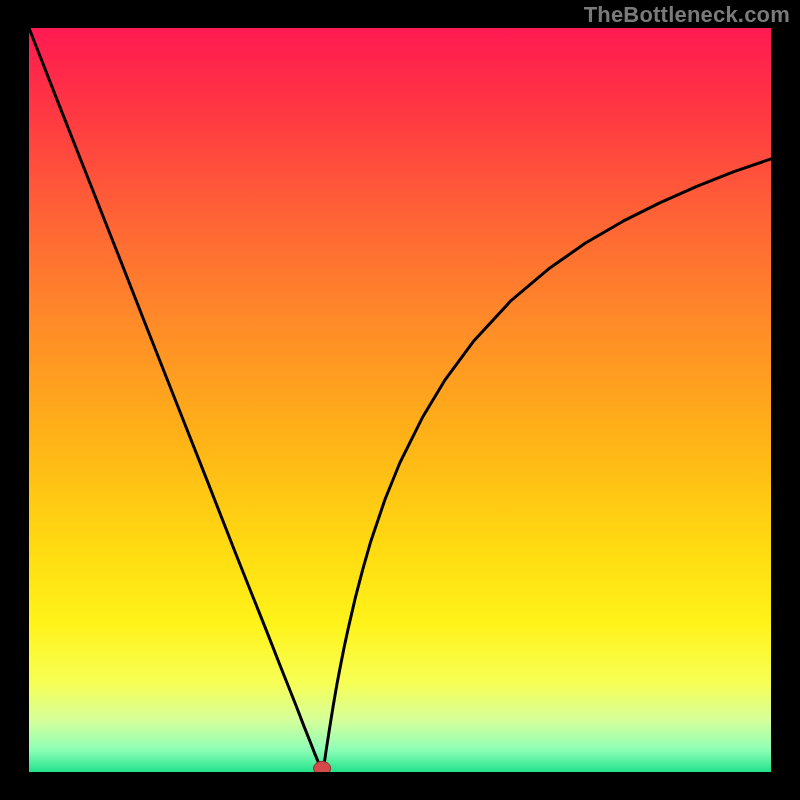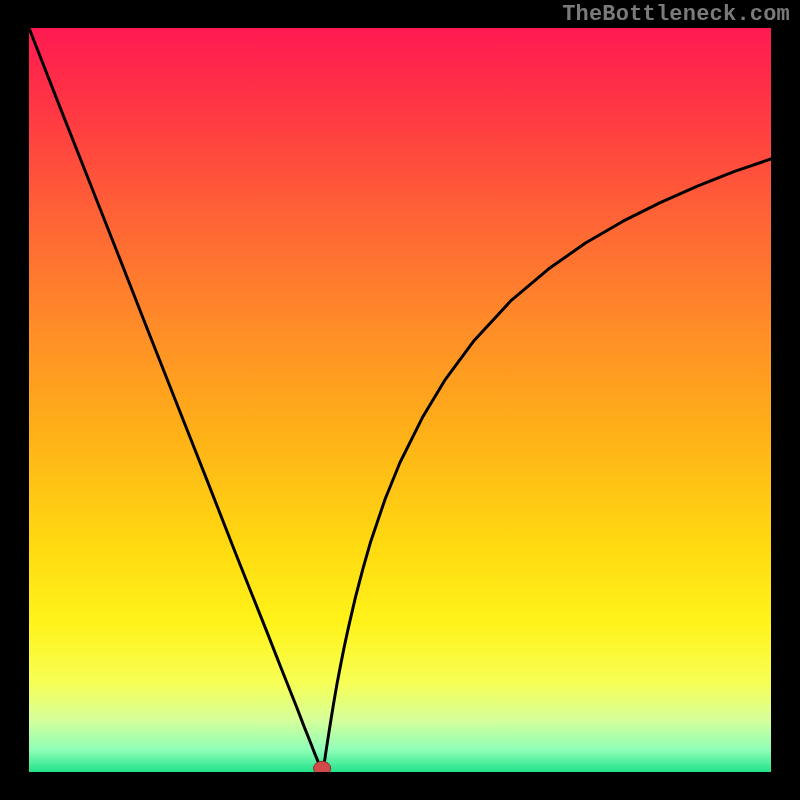--- a/index.html
+++ b/index.html
@@ -25,21 +25,20 @@
     inset: 0;
   }
   .attribution {
     position: absolute;
     top: 2px;
     right: 10px;
     font-size: 22px;
     font-weight: 600;
     color: #7a7a7a;
     letter-spacing: 0.2px;
-    font-family: Liberation Mono, monospace;
   }
   svg {
     display: block;
   }
 </style>
 </head>
 <body>
 
 <div class="stage">
 

